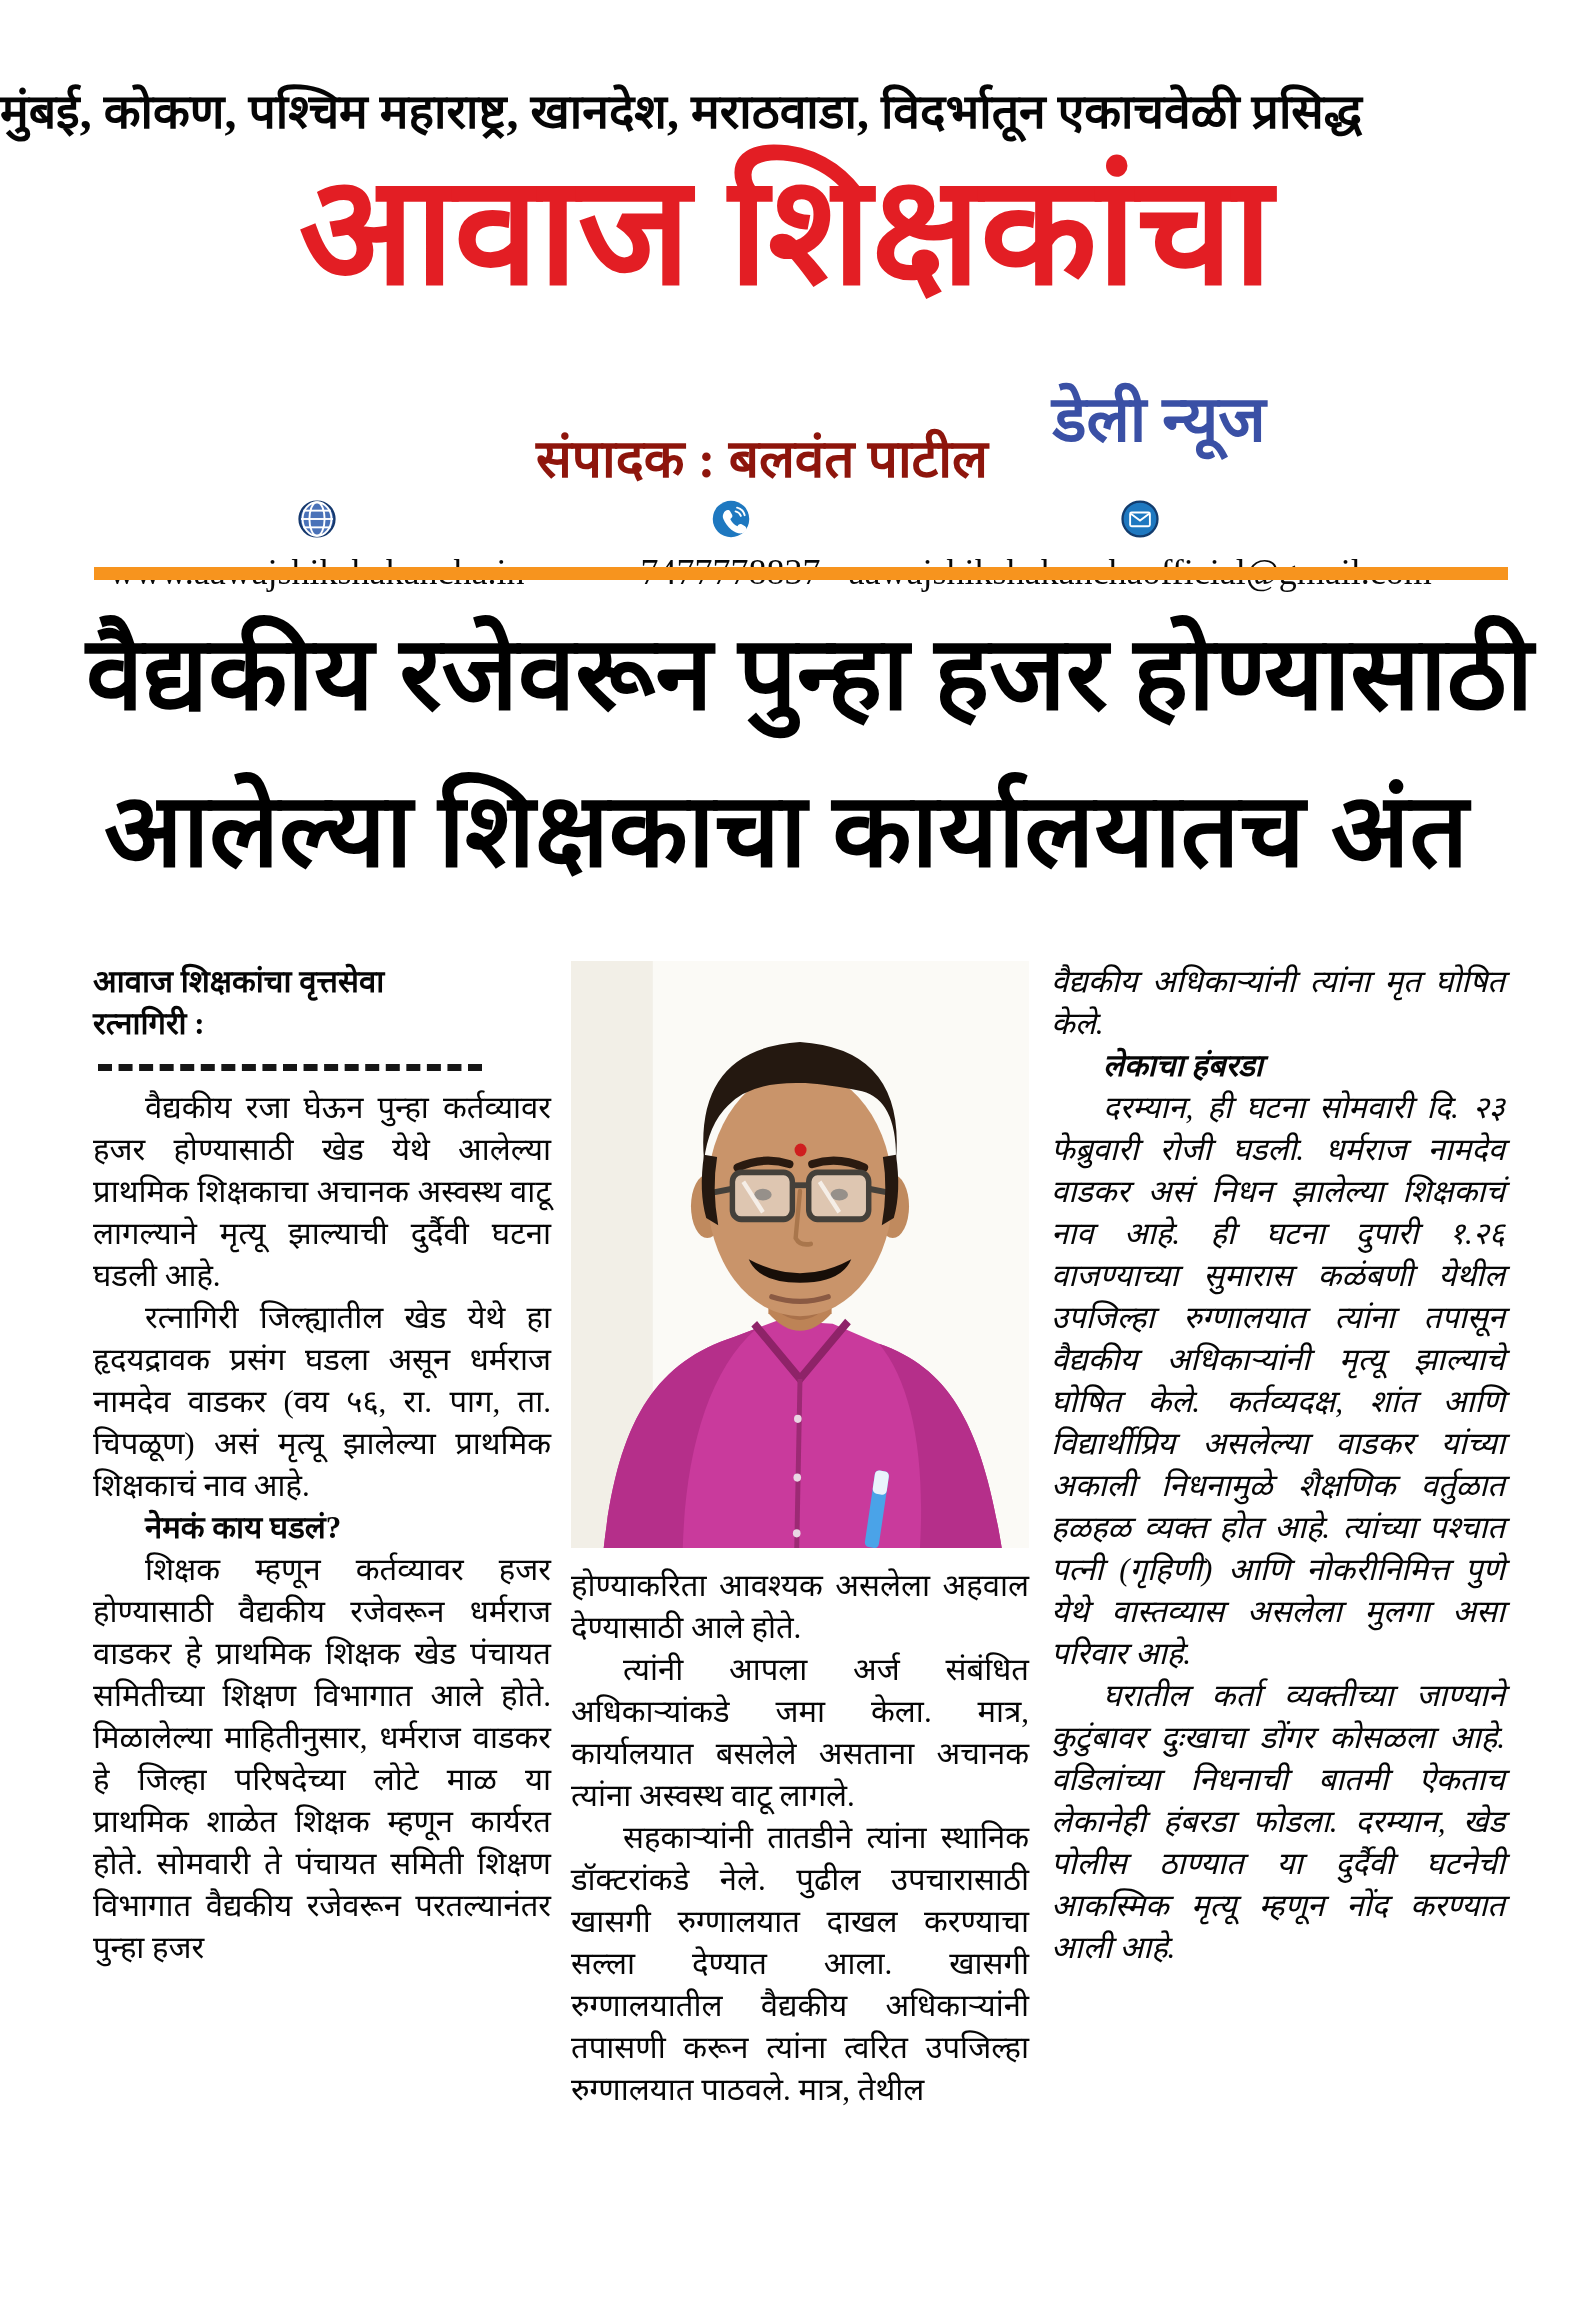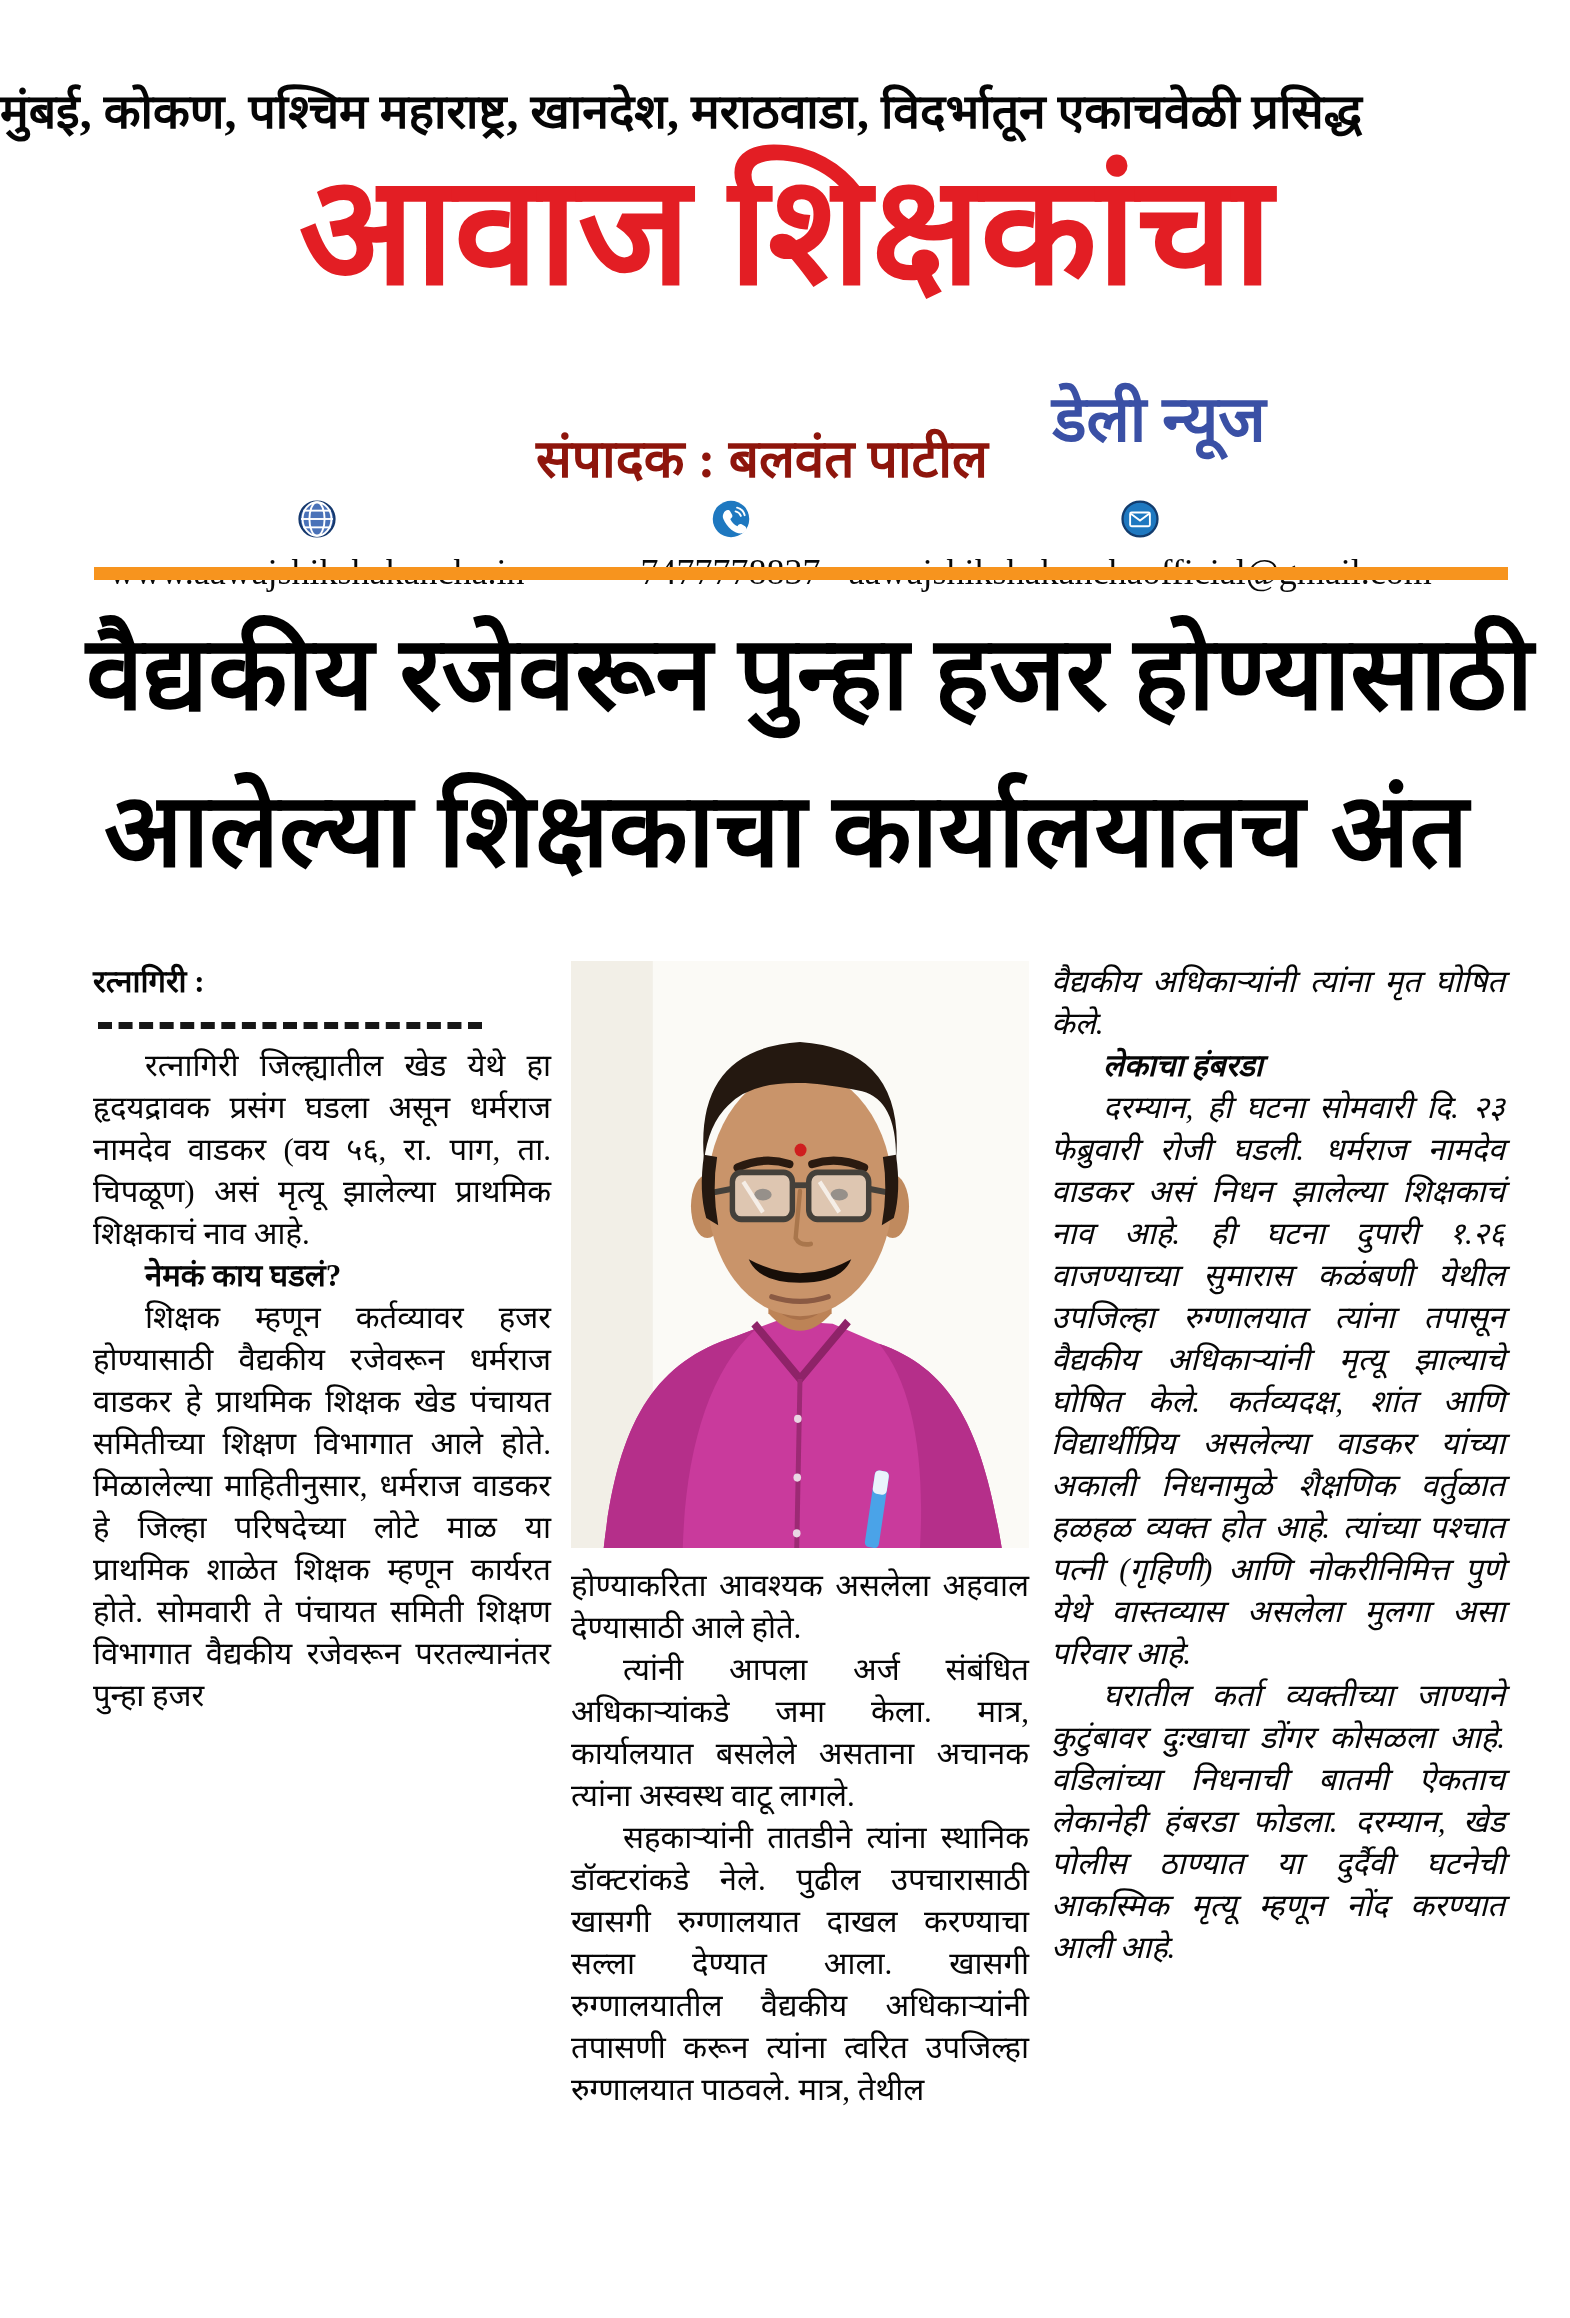--- a/index.html
+++ b/index.html
@@ -98,22 +98,24 @@
   </div>
 
   <div class="orange-bar"></div>
 
   <div class="headline">
     <div class="hl">वैद्यकीय रजेवरून पुन्हा हजर होण्यासाठी</div>
     <div class="hl">आलेल्या शिक्षकाचा कार्यालयातच अंत</div>
   </div>
 
   <div class="col col1">
+    <p class="byline noindent">आवाज शिक्षकांचा वृत्तसेवा</p>
     <p class="byline2 noindent">रत्नागिरी :</p>
     <div class="dashrule"></div>
+    <p>वैद्यकीय रजा घेऊन पुन्हा कर्तव्यावर हजर होण्यासाठी खेड येथे आलेल्या प्राथमिक शिक्षकाचा अचानक अस्वस्थ वाटू लागल्याने मृत्यू झाल्याची दुर्दैवी घटना घडली आहे.</p>
     <p>रत्नागिरी जिल्ह्यातील खेड येथे हा हृदयद्रावक प्रसंग घडला असून धर्मराज नामदेव वाडकर (वय ५६, रा. पाग, ता. चिपळूण) असं मृत्यू झालेल्या प्राथमिक शिक्षकाचं नाव आहे.</p>
     <p class="subhead">नेमकं काय घडलं?</p>
     <p>शिक्षक म्हणून कर्तव्यावर हजर होण्यासाठी वैद्यकीय रजेवरून धर्मराज वाडकर हे प्राथमिक शिक्षक खेड पंचायत समितीच्या शिक्षण विभागात आले होते. मिळालेल्या माहितीनुसार, धर्मराज वाडकर हे जिल्हा परिषदेच्या लोटे माळ या प्राथमिक शाळेत शिक्षक म्हणून कार्यरत होते. सोमवारी ते पंचायत समिती शिक्षण विभागात वैद्यकीय रजेवरून परतल्यानंतर पुन्हा हजर</p>
   </div>
 
   <div class="col col2">
     <div class="photo">
       <svg viewBox="0 0 840 1000" preserveAspectRatio="none">
         <rect width="840" height="1000" fill="#fbfaf6"></rect>
         <rect width="150" height="1000" fill="#f2efe7"></rect>

